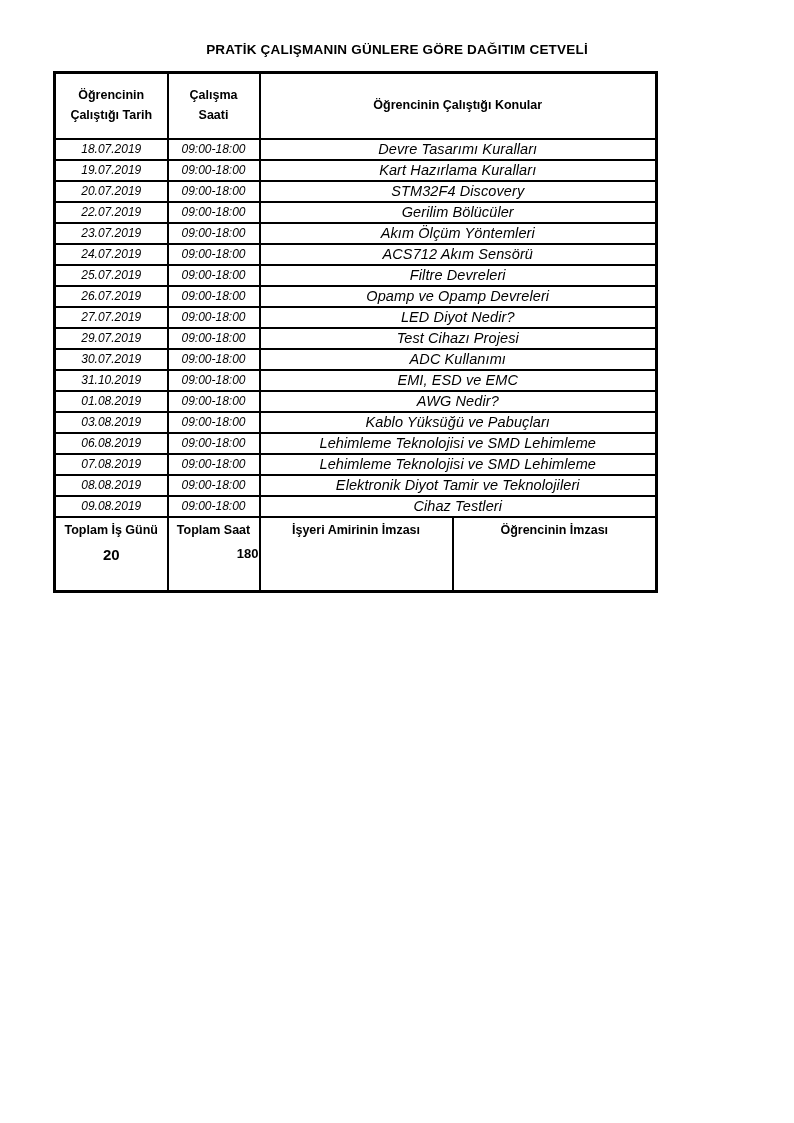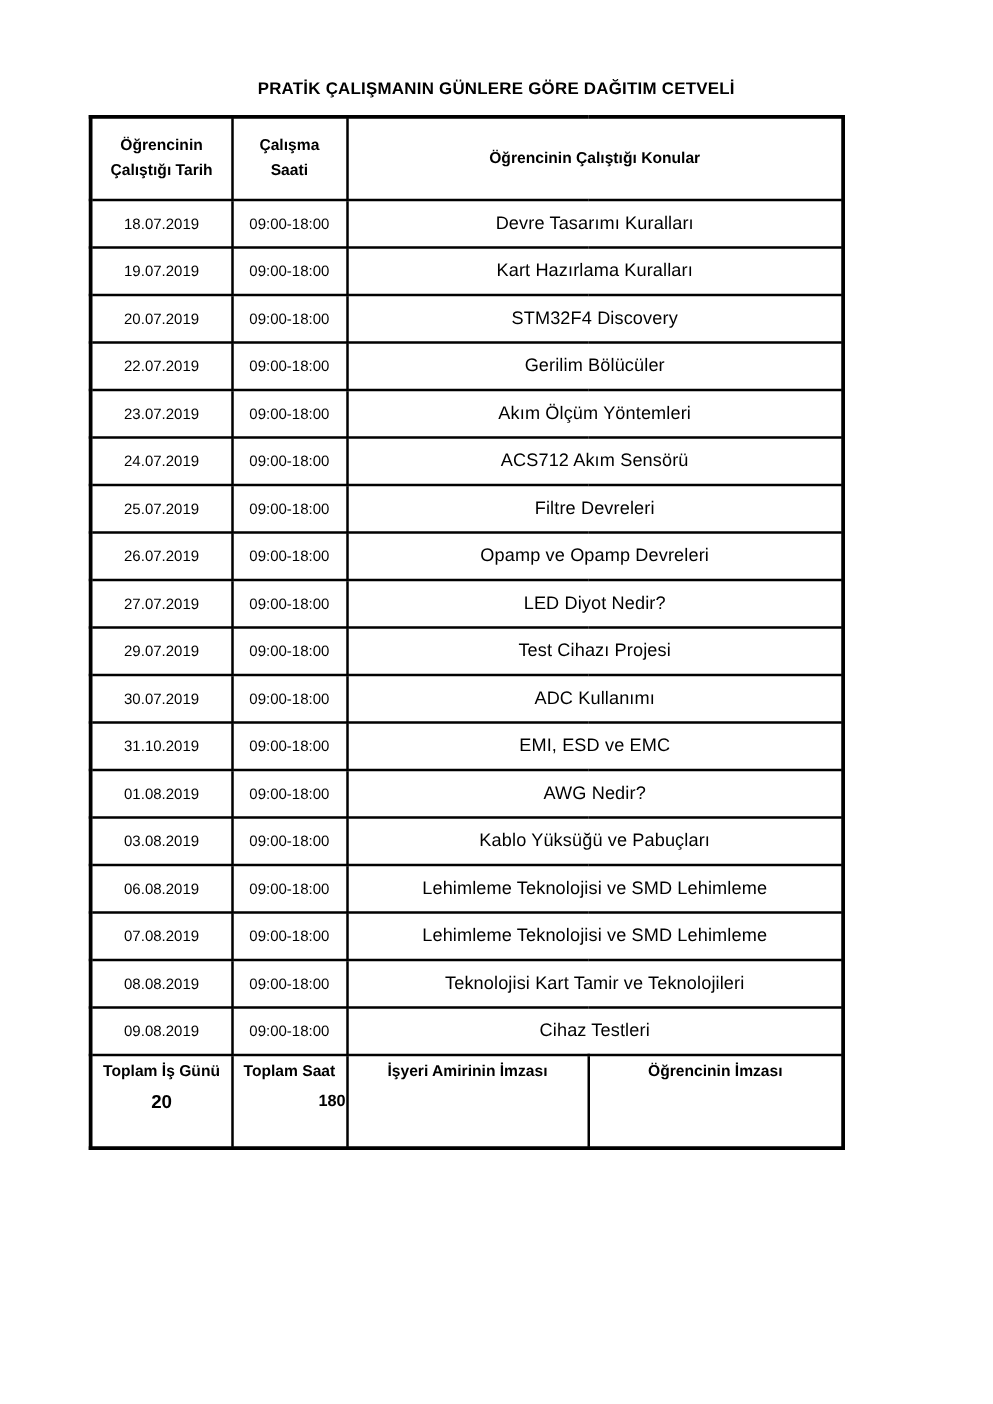--- a/index.html
+++ b/index.html
@@ -7,34 +7,34 @@
   body {
     width: 794px;
     height: 1123px;
     font-family: "Liberation Sans", sans-serif;
     color: #000000;
     position: relative;
   }
   .page {
     width: 794px;
     height: 1123px;
-    padding-top: 63px;
+    padding-top: 42px;
     background: #ffffff;
   }
   .doc-title {
     text-align: center;
     font-size: 13.5px;
     font-weight: bold;
     letter-spacing: 0.2px;
     margin-bottom: 14px;
   }
   table.schedule {
     border-collapse: collapse;
     table-layout: fixed;
-    margin-left: 71px;
+    margin-left: 53px;
     width: 602px;
     border: 3px solid #000;
   }
   col.c-date  { width: 113px; }
   col.c-hours { width: 92px; }
   col.c-sig1  { width: 193px; }
   col.c-sig2  { width: 204px; }
   th, td {
     border: 2px solid #000;
     text-align: center;
@@ -43,22 +43,23 @@
   }
   thead th {
     height: 66px;
     font-size: 12.5px;
     font-weight: bold;
     line-height: 1.55;
     padding: 2px 6px;
   }
   thead th.h-date { padding: 2px 14px; }
   tbody td {
-    height: 38px;
+    height: 21px;
     padding: 1px 4px;
+    font-style: italic;
   }
   td.cell-date, td.cell-hours { font-size: 12px; }
   td.cell-topic { font-size: 14.5px; letter-spacing: 0.1px; }
   tfoot td {
     height: 75px;
     vertical-align: top;
     padding-top: 3px;
     font-weight: bold;
     font-size: 12.5px;
   }
@@ -183,21 +184,21 @@
 
   <tr>
     <td class="cell-date">07.08.2019</td>
     <td class="cell-hours">09:00-18:00</td>
     <td class="cell-topic" colspan="2">Lehimleme Teknolojisi ve SMD Lehimleme</td>
   </tr>
 
   <tr>
     <td class="cell-date">08.08.2019</td>
     <td class="cell-hours">09:00-18:00</td>
-    <td class="cell-topic" colspan="2">Teknolojisi Kart Tamir ve Teknolojileri</td>
+    <td class="cell-topic" colspan="2">Elektronik Diyot Tamir ve Teknolojileri</td>
   </tr>
 
   <tr>
     <td class="cell-date">09.08.2019</td>
     <td class="cell-hours">09:00-18:00</td>
     <td class="cell-topic" colspan="2">Cihaz Testleri</td>
   </tr>
 </tbody>
     <tfoot>
       <tr>

